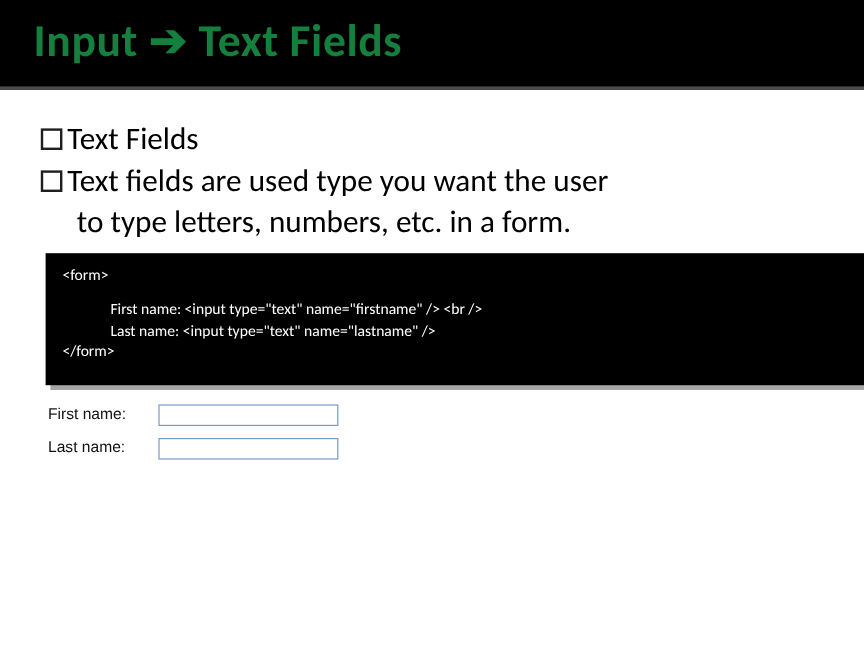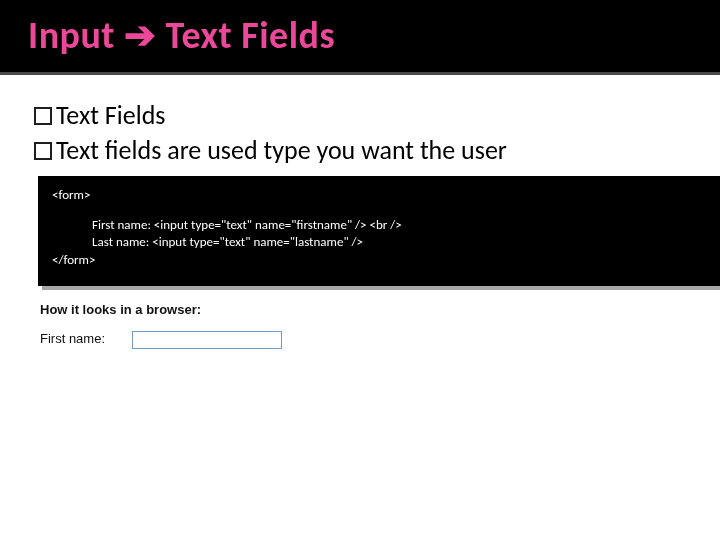--- a/index.html
+++ b/index.html
@@ -18,21 +18,21 @@
     box-sizing: border-box;
   }
   .title-bar {
     background: #000;
     padding: 12px 28px 14px 28px;
     border-bottom: 3px solid #4a4a4a;
   }
   .title-text {
     font-size: 38px;
     font-weight: 700;
-    color: #ec4899;
+    color: #15803d;
     letter-spacing: 0.5px;
   }
   .body {
     padding: 24px 32px 0 34px;
   }
   .bullet-line {
     font-size: 26px;
     line-height: 1.25;
     color: #000;
     margin: 0 0 2px 0;
@@ -108,31 +108,35 @@
 
   <div class="body">
 
     <p class="bullet-line">
       <span class="bullet-glyph"></span><span>Text Fields</span>
     </p>
 
     <p class="bullet-line">
       <span class="bullet-glyph"></span><span>Text fields are used type you want the user</span>
     </p>
+    <p class="bullet-line bullet-continue">to type letters, numbers, etc. in a form.</p>
 
     <div class="code-box">
       <span>&lt;form&gt;</span>
       <span class="indent">First name: &lt;input type="text" name="firstname" /&gt; &lt;br /&gt;</span>
       <span class="indent" style="margin-top:0">Last name: &lt;input type="text" name="lastname" /&gt;</span>
       <span class="close">&lt;/form&gt;</span>
     </div>
 
     <div class="browser-preview">
-      <div class="heading">How it looks in a browser:</div>
       <div class="row">
         <label>First name:</label>
+        <span class="fakeinput"></span>
+      </div>
+      <div class="row">
+        <label>Last name:</label>
         <span class="fakeinput"></span>
       </div>
     </div>
 
   </div>
 
 </div>
 
 </body></html>

